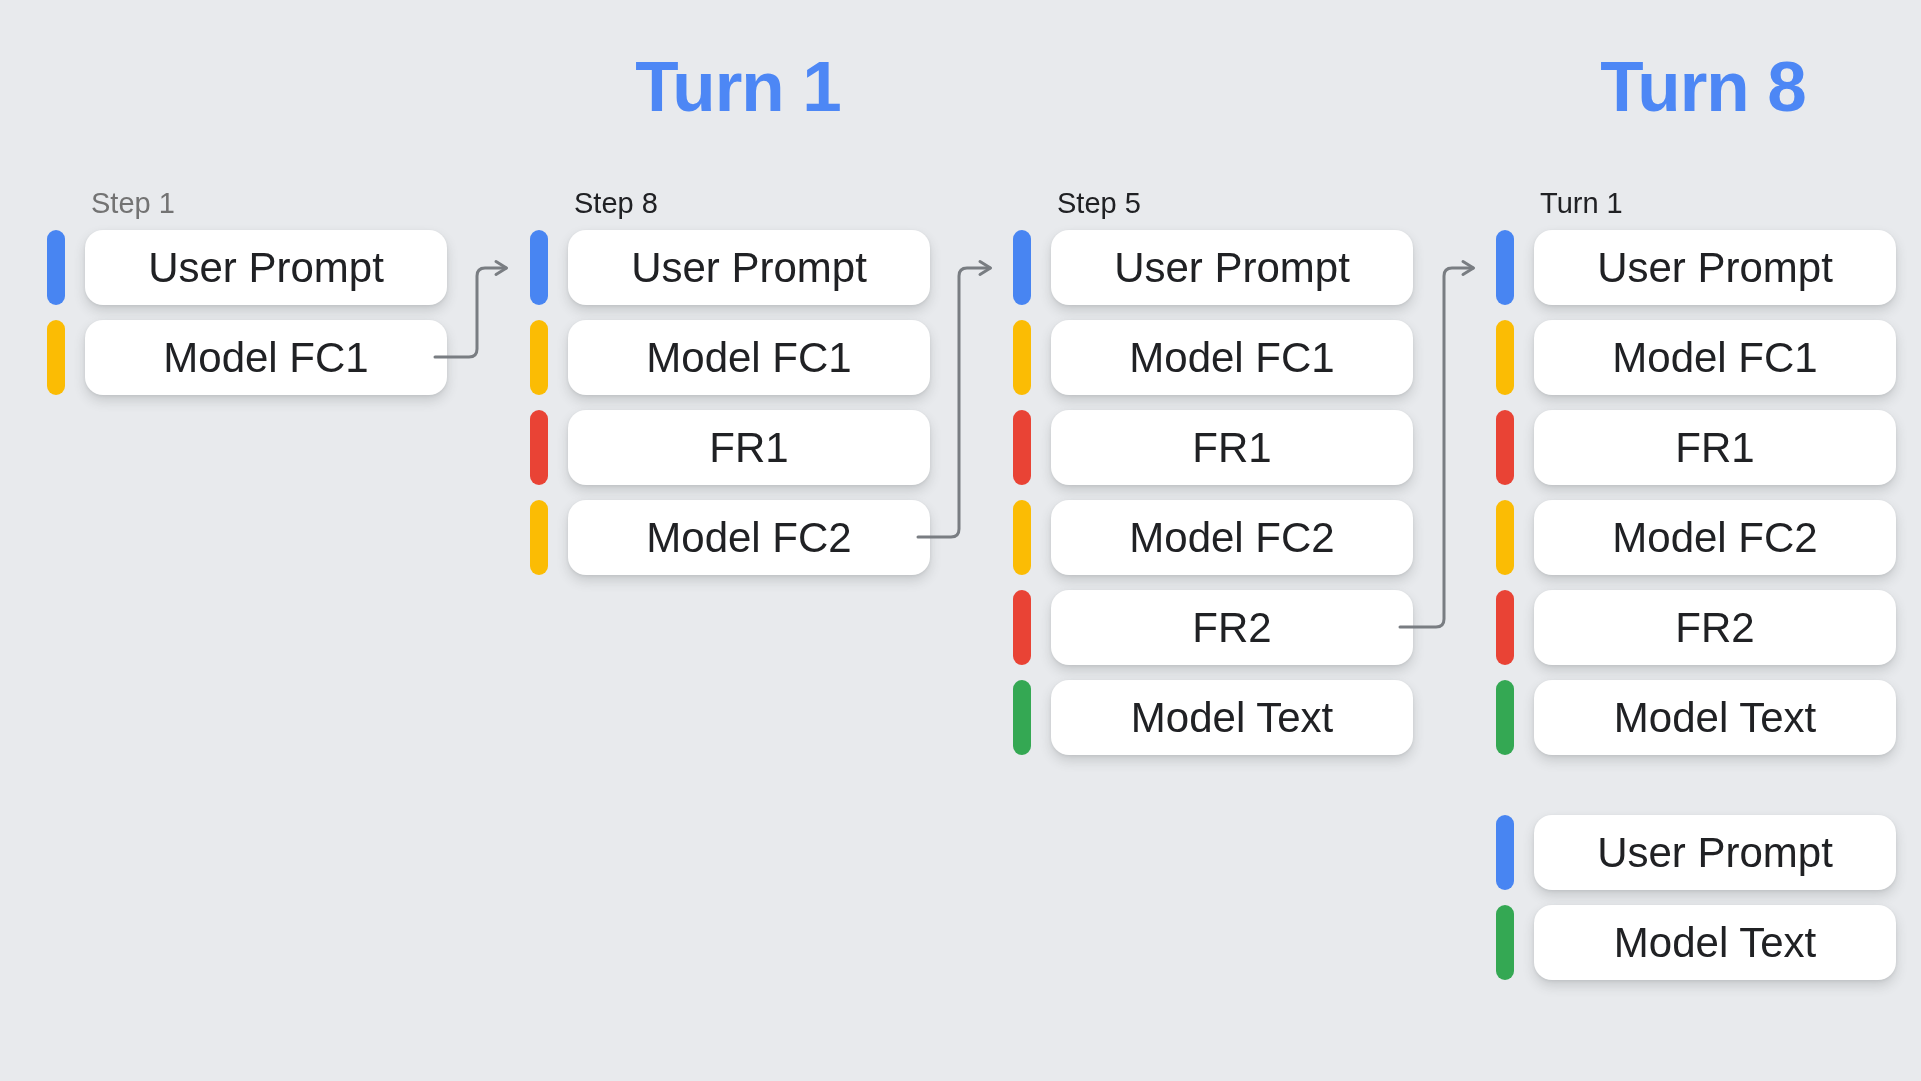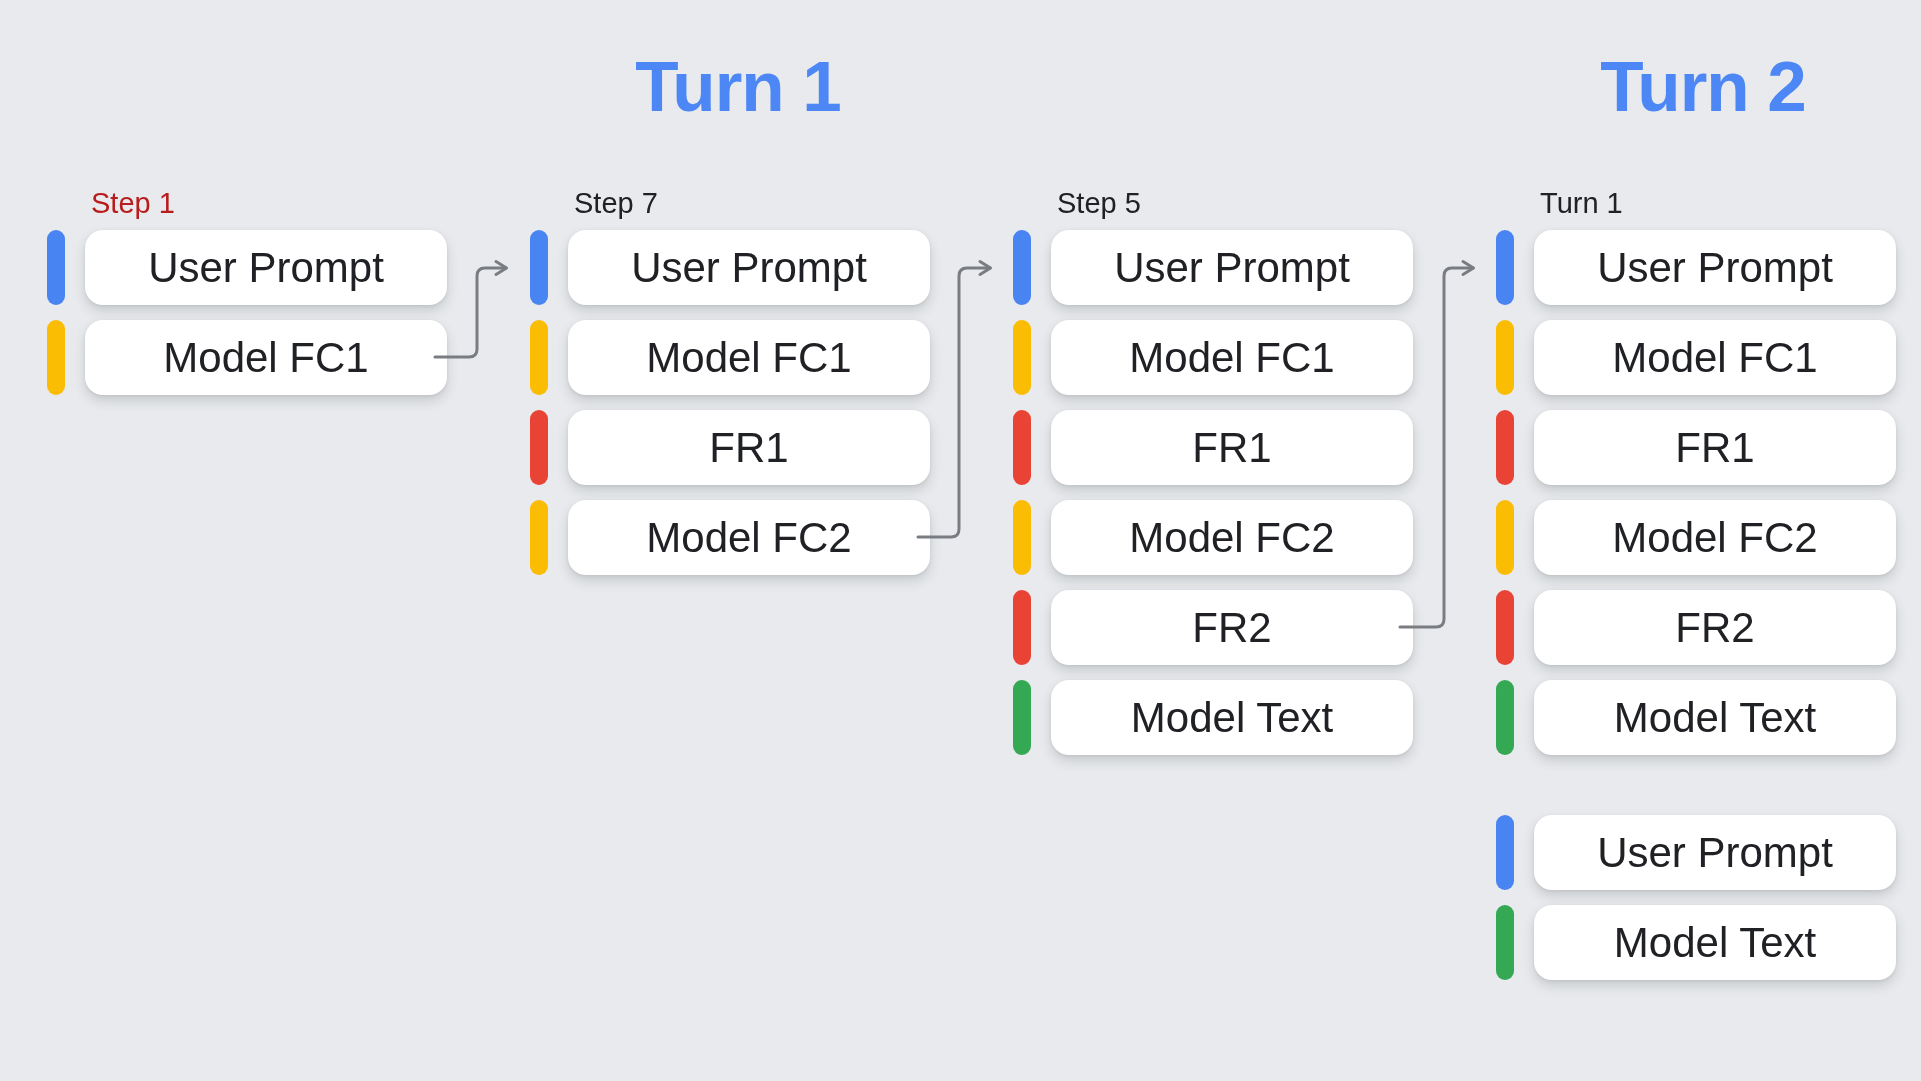--- a/index.html
+++ b/index.html
@@ -80,42 +80,42 @@
     fill: none;
     stroke-width: 3;
     stroke-linecap: round;
     stroke-linejoin: round;
   }
 </style>
 </head>
 <body style="background: rgb(232, 234, 237);">
 
 <div class="heading" id="heading-turn1" style="color: rgb(77, 135, 245);">Turn 1</div>
-<div class="heading" id="heading-turn2" style="color: rgb(77, 135, 245);">Turn 2</div>
+<div class="heading" id="heading-turn2" style="color: rgb(77, 135, 245);">Turn 8</div>
 
 <div class="column" id="col-step1">
-  <div class="col-label" style="color: #b91c1c;">Step 1</div>
+  <div class="col-label" style="color: #737373;">Step 1</div>
   <div class="rows">
       <div class="row">
         <span class="pill" style="background: rgb(72, 133, 242);"></span>
         <div class="card" style="background: rgb(255, 255, 255); color: rgb(32, 33, 36);">
           <span>User Prompt</span>
         </div>
       </div>
       <div class="row">
         <span class="pill" style="background: rgb(251, 188, 4);"></span>
         <div class="card" style="background: rgb(255, 255, 255); color: rgb(32, 33, 36);">
           <span>Model FC1</span>
         </div>
       </div>
     </div>
 </div>
 
 <div class="column" id="col-step2">
-  <div class="col-label" style="color: rgb(32, 33, 36);">Step 7</div>
+  <div class="col-label" style="color: rgb(32, 33, 36);">Step 8</div>
   <div class="rows">
       <div class="row">
         <span class="pill" style="background: rgb(72, 133, 242);"></span>
         <div class="card" style="background: rgb(255, 255, 255); color: rgb(32, 33, 36);">
           <span>User Prompt</span>
         </div>
       </div>
       <div class="row">
         <span class="pill" style="background: rgb(251, 188, 4);"></span>
         <div class="card" style="background: rgb(255, 255, 255); color: rgb(32, 33, 36);">

